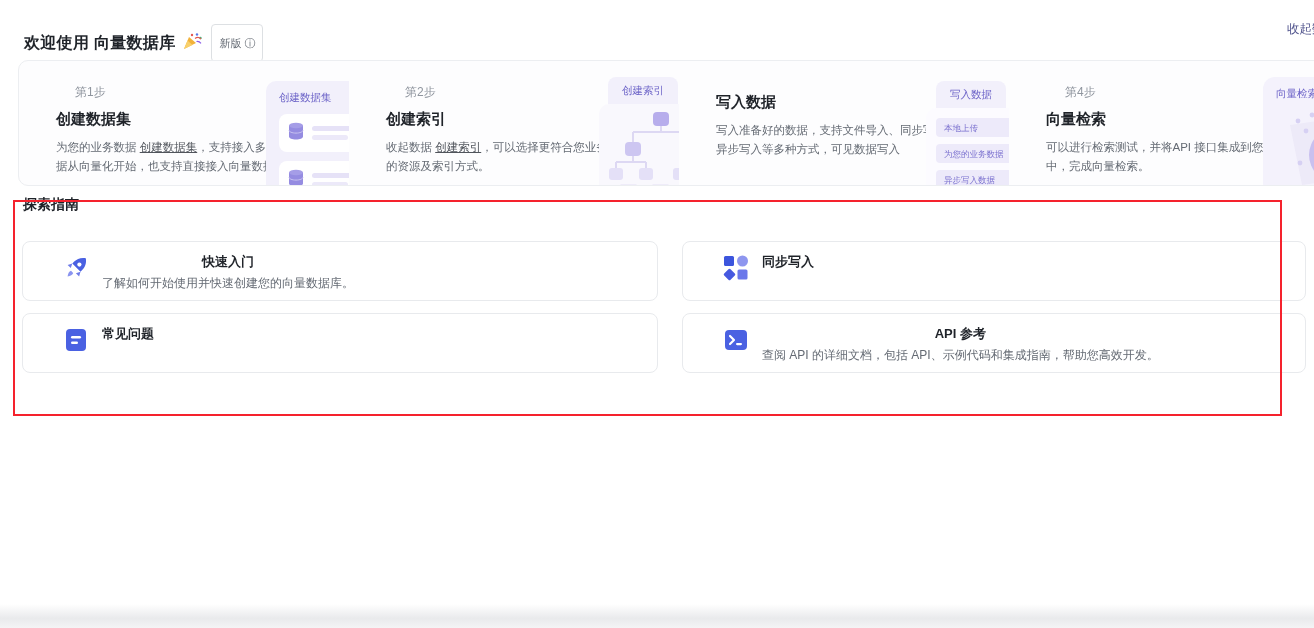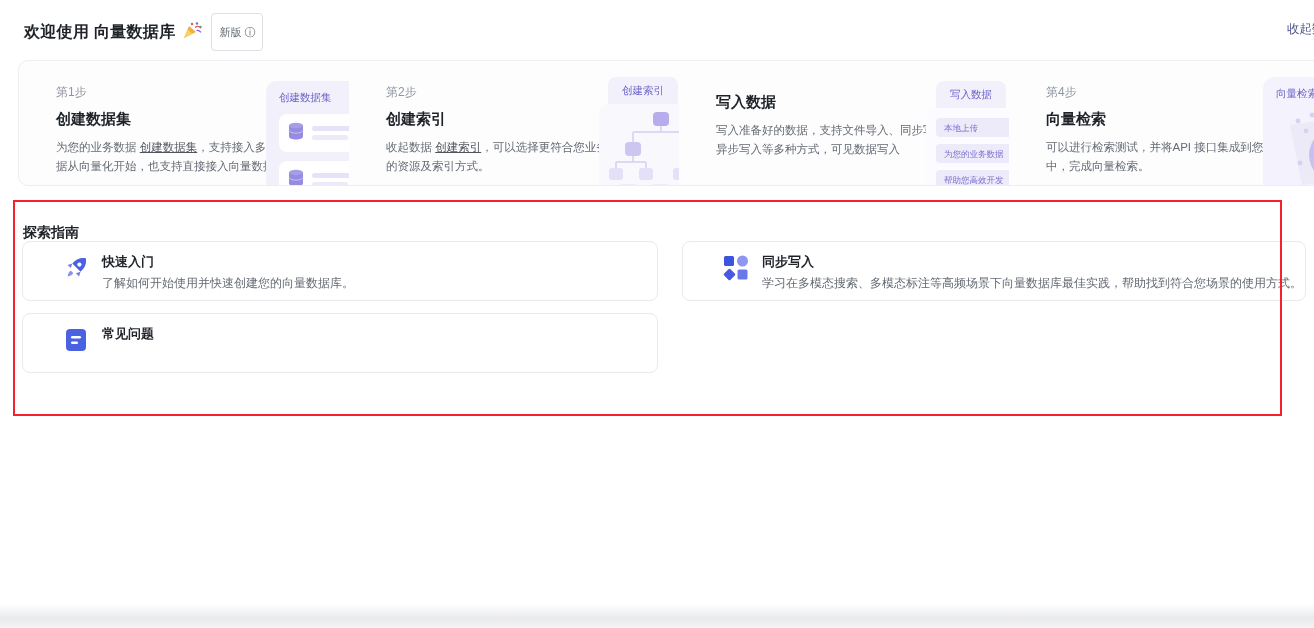--- a/index.html
+++ b/index.html
@@ -6,34 +6,34 @@
   body{
     width:1314px;height:628px;overflow:hidden;position:relative;
     background:#ffffff;
     font-family:"Liberation Sans","DejaVu Sans",sans-serif;
     color:#1f2329;
   }
   .screen{position:absolute;inset:0;overflow:hidden;}
 
   
   .page-header{position:absolute;left:24px;top:13px;}
-  .title-row{display:flex;align-items:center;gap:8px;}
+  .title-row{display:flex;align-items:center;gap:8px;margin-top:11px;}
   .page-title{font-size:16px;font-weight:bold;margin:0;color:#1f2329;letter-spacing:.3px;}
   .new-badge{display:inline-flex;align-items:center;gap:3px;border:1px solid #dde0e3;
     border-radius:4px;padding:12px 7px;font-size:11px;color:#646a73;background:#fff;line-height:12px;}
   .subtitle{margin:9px 0 0;font-size:12px;color:#8a9099;letter-spacing:.2px;}
   .collapse-link{position:absolute;left:1287px;top:21px;font-size:12.5px;color:#54578f;
     white-space:nowrap;cursor:pointer;text-decoration:none;}
 
   
   .guide-panel{position:absolute;left:18px;top:60px;width:1322px;height:126px;
     border:1px solid #eceef1;border-radius:10px;background:#fdfdfe;
     display:grid;grid-template-columns:repeat(4,330px);box-sizing:border-box;}
   .step{position:relative;overflow:hidden;padding:23px 0 0 37px;box-sizing:border-box;}
-  .step-label{font-size:12px;color:#8f959e;}
+  .step-label{font-size:12px;color:#8f959e;margin-left:19px;}
   .step-title{font-size:15px;font-weight:bold;color:#1f2329;margin-top:9px;}
   .step-desc{font-size:11.5px;color:#646a73;line-height:19px;margin-top:9px;width:252px;}
   .inline-link{color:#51555c;text-decoration:underline;cursor:pointer;}
 
   
   .illus-label{font-size:10.5px;color:#6d64c8;}
   .illus-ds{position:absolute;left:247px;top:20px;width:150px;height:130px;
     background:#f2f0fb;border-radius:10px;padding:10px 0 0 13px;box-sizing:border-box;}
   .ds-row{display:flex;align-items:center;gap:8px;background:#fff;border-radius:8px;
     padding:8px 9px;margin-top:9px;width:150px;box-sizing:border-box;}
@@ -53,24 +53,24 @@
     font-size:8.5px;color:#7b71cf;background:#edeafa;border-radius:4px;margin-bottom:7px;
     white-space:nowrap;overflow:hidden;line-height:10px;}
   .illus-vec{position:absolute;left:254px;top:16px;width:140px;height:118px;
     background:#f4f2fc;border-radius:12px;padding:10px 0 0 13px;box-sizing:border-box;overflow:hidden;}
 
   
   .annotation-rect{position:absolute;left:13px;top:200px;width:1269px;height:216px;
     border:2px solid #f5222d;box-sizing:border-box;z-index:10;pointer-events:none;}
 
   
-  .explore-heading{position:absolute;left:23px;top:224px;margin:0;font-size:14px;
+  .explore-heading{position:absolute;left:23px;top:196px;margin:0;font-size:14px;
     font-weight:bold;color:#1f2329;}
   .cards{position:absolute;left:22px;top:241px;display:grid;
-    grid-template-columns:636px 624px;gap:12px 24px;}
+    grid-template-columns:636px 624px;gap:12px 24px;text-align:center;}
   .card{height:60px;background:#fff;border:1px solid #e8eaed;border-radius:8px;
     box-sizing:border-box;display:flex;align-items:flex-start;
     padding:11px 0 0 40px;gap:13px;cursor:pointer;overflow:hidden;}
   .card-icon{width:26px;height:26px;flex:none;margin-top:2px;}
   .card-title{font-size:13px;font-weight:bold;color:#1f2329;}
   .card-desc{font-size:12px;color:#646a73;margin-top:4px;white-space:nowrap;}
 
   .bottom-fade{position:absolute;left:0;top:604px;width:1314px;height:24px;
     background:linear-gradient(180deg,#ffffff 0%,#e9eaec 60%,#f4f4f5 100%);}
 </style>
@@ -168,21 +168,21 @@
       </div>
     </div>
 
     <div class="step">
       <div class="step-title">写入数据</div>
       <div class="step-desc"><span>写入准备好的数据，支持文件导入、同步写入、异步写入等多种方式，可见数据写入</span></div>
       <div class="illus-tab t3">写入数据</div>
       <div class="illus-write">
         <div class="write-pill">本地上传</div>
         <div class="write-pill">为您的业务数据</div>
-        <div class="write-pill">帮助您高效开发</div>
+        <div class="write-pill">异步写入数据</div>
       </div>
     </div>
 
     <div class="step">
       <div class="step-label">第4步</div>
       <div class="step-title">向量检索</div>
       <div class="step-desc"><span>可以进行检索测试，并将API 接口集成到您的业务中，完成向量检索。</span></div>
       <div class="illus-vec">
         <div class="illus-label">向量检索</div>
         <span>
@@ -245,33 +245,45 @@
       <span class="card-icon">
         <svg width="26" height="26" viewBox="0 0 26 26">
           <rect x="1" y="1" width="10" height="10" rx="1.5" fill="#3c55dd"></rect>
           <circle cx="19.5" cy="6" r="5.5" fill="#8e96ef"></circle>
           <rect x="2" y="15" width="9" height="9" rx="1.5" transform="rotate(45 6.5 19.5)" fill="#4659e0"></rect>
           <rect x="14.5" y="14.5" width="10" height="10" rx="1.5" fill="#6a77ea"></rect>
         </svg>
       </span>
       <div>
         <div class="card-title">同步写入</div>
-        <div class="card-desc">学习在多模态搜索、多模态标注等高频场景下向量数据库最佳实践，帮助找到符合您场景的使用方式。</div>
       </div>
     </div>
 
     <div class="card">
       <span class="card-icon">
         <svg width="26" height="26" viewBox="0 0 26 26">
           <rect x="3" y="2" width="20" height="22" rx="4" fill="#4a61e2"></rect>
           <rect x="8" y="9" width="10" height="2.4" rx="1.2" fill="#ffffff"></rect>
           <rect x="8" y="14.5" width="7" height="2.4" rx="1.2" fill="#ffffff"></rect>
         </svg>
       </span>
       <div>
         <div class="card-title">常见问题</div>
       </div>
     </div>
 
+    <div class="card">
+      <span class="card-icon">
+        <svg width="26" height="26" viewBox="0 0 26 26">
+          <rect x="2" y="3" width="22" height="20" rx="4" fill="#4a61e2"></rect>
+          <path d="M7 9l4 4-4 4" stroke="#ffffff" stroke-width="2.2" fill="none" stroke-linecap="round" stroke-linejoin="round"></path>
+          <rect x="13" y="16" width="6" height="2.2" rx="1.1" fill="#ffffff"></rect>
+        </svg>
+      </span>
+      <div>
+        <div class="card-title">API 参考</div>
+        <div class="card-desc">查阅 API 的详细文档，包括 API、示例代码和集成指南，帮助您高效开发。</div>
+      </div>
+    </div>
   </div>
 
   <div class="bottom-fade"></div>
 </div>
 
 </body></html>

